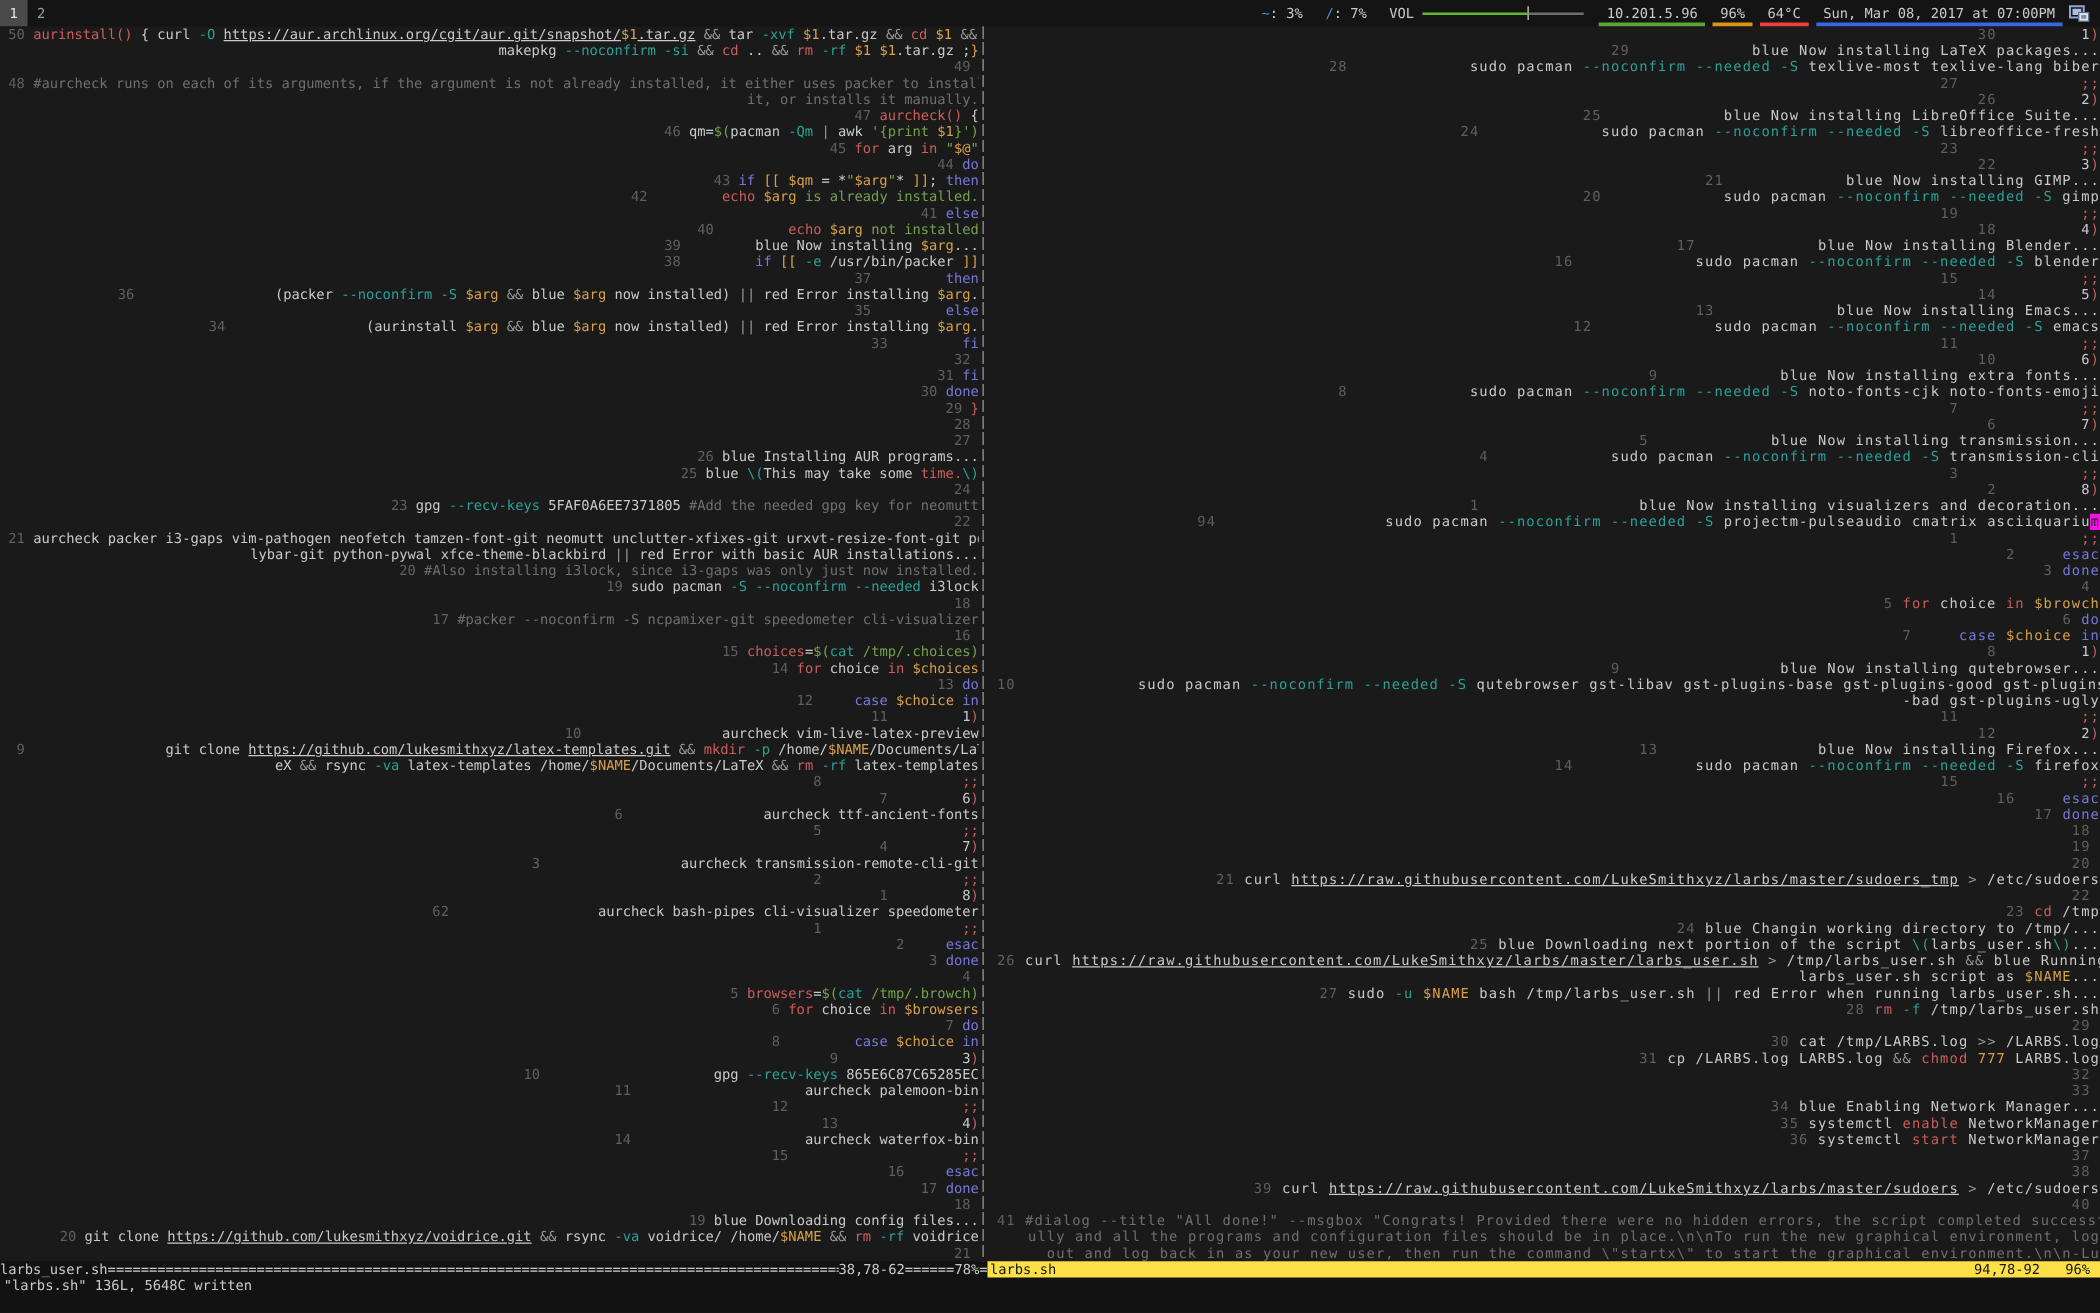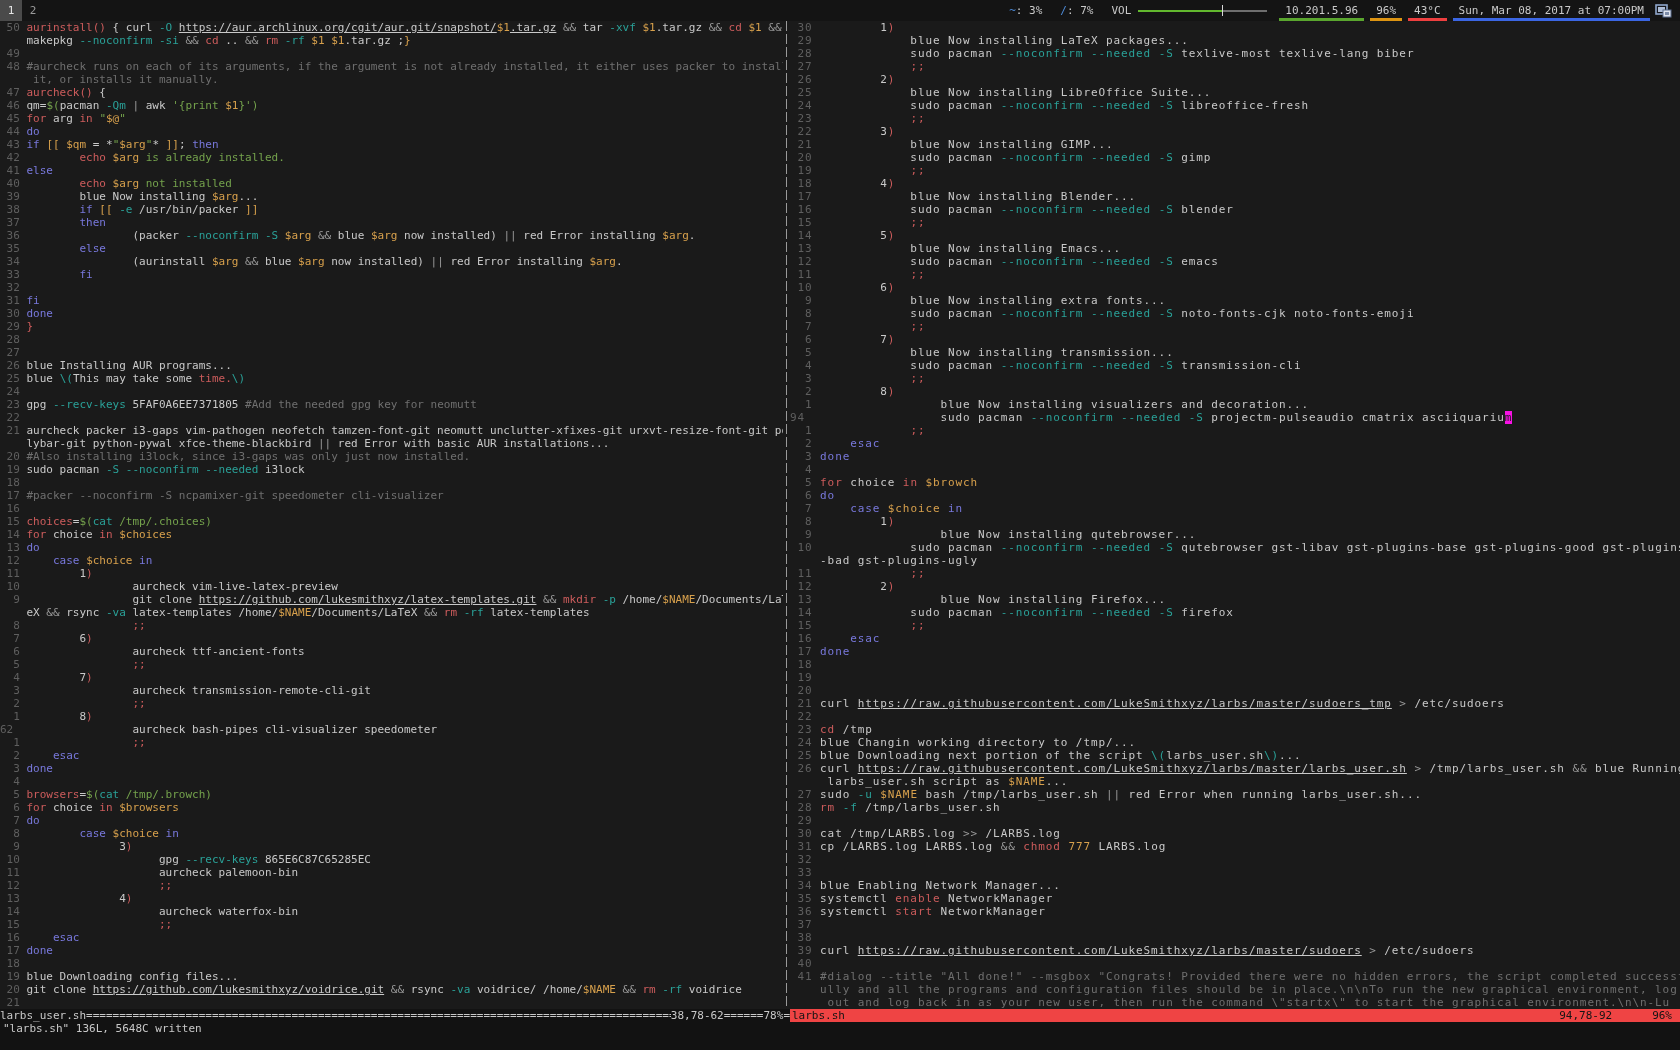--- a/index.html
+++ b/index.html
@@ -16,21 +16,21 @@
   .bar-item { position:relative; display:flex; align-items:center; padding:0 9px; white-space:pre; }
   .bar-item .ul { position:absolute; left:3px; right:3px; bottom:0; height:3px; }
   .bar-pref { color:#4d8bd8; }
   .vol-slider { display:flex; align-items:center; margin-left:7px; }
   .vol-fill { width:84px; height:2px; background:#62b82e; }
   .vol-knob { width:1px; height:11px; background:#d8d8d8; }
   .vol-rest { width:44px; height:2px; background:#6e6e6e; }
   .tray { display:flex; align-items:center; padding:0 2px; }
 
   
-  .editor { display:flex; height:988px; background:#1a1a1a; }
+  .editor { display:flex; height:988px; background:#1a1a1a;text-align:right; }
   .pane { white-space:pre; overflow:hidden; }
   .pane-left  { width:783px; }
   .vsep { width:7px; background:repeating-linear-gradient(to bottom,#9a9a9a 0 10px,transparent 10px 13px) no-repeat; background-size:1px 100%; background-position:3px 0; }
   .pane-right { flex:1; letter-spacing:0.9px; }
   .row { height:13px; line-height:13px; }
 
   .ln  { color:#5f5f5f; }
   .tx  { color:#c9c9c9; }
   .rd  { color:#cd5c5c; }
   .pu  { color:#7878dc;margin-top:12px; }
@@ -39,23 +39,23 @@
   .gr  { color:#74a24c; }
   .cm  { color:#6f6f6f; }
   .ur  { color:#c9c9c9; text-decoration:underline; }
   .op  { color:#9a9a9a; }
   .cur { background:#f711e4; color:#1a1a1a; }
 
   
   .statusrow { display:flex; height:13px; line-height:13px; white-space:pre; }
   .status-left { width:790px; display:flex; overflow:hidden; color:#c9c9c9; }
   .status-left .fill { flex:1; overflow:hidden; }
-  .status-right { flex:1; background:#ef4444; color:#141414; display:flex; padding:0 8px 0 2px; }
+  .status-right { flex:1; background:#fde047; color:#141414; display:flex; padding:0 8px 0 2px; }
   .status-right .spacer { flex:1; }
-  .status-right .ruler { margin-right:40px; }
+  .status-right .ruler { margin-right:20px; }
   .cmdline { height:13px; line-height:13px; white-space:pre; padding-left:3px; color:#c9c9c9; }
 </style>
 </head>
 <body>
 
 <div class="topbar">
   <div class="tags">
     <div class="tag sel">1</div>
     <div class="tag">2</div>
   </div>
@@ -64,21 +64,21 @@
     <div class="bar-item"><span class="bar-pref">~</span><span>: 3%</span></div>
     <div class="bar-item"><span class="bar-pref">/</span><span>: 7%</span></div>
     <div class="bar-item">
       <span>VOL</span>
       <span class="vol-slider">
         <span class="vol-fill" style="width: 84px;"></span><span class="vol-knob"></span><span class="vol-rest"></span>
       </span>
     </div>
     <div class="bar-item"><span>10.201.5.96</span><span class="ul" style="background:#5aa62e"></span></div>
     <div class="bar-item"><span>96%</span><span class="ul" style="background:#dd9412"></span></div>
-    <div class="bar-item"><span>43°C</span><span class="ul" style="background:#ee3f3f"></span></div>
+    <div class="bar-item"><span>64°C</span><span class="ul" style="background:#ee3f3f"></span></div>
     <div class="bar-item"><span>Sun, Mar 08, 2017 at 07:00PM</span><span class="ul" style="background:#3b66e3"></span></div>
     <div class="tray">
       <svg width="17" height="16" viewBox="0 0 17 16">
         <rect x="1" y="2" width="11" height="9" fill="#15171c" stroke="#8fa7cc" stroke-width="1.6"></rect>
         <rect x="3" y="4" width="7" height="5" fill="#aebdd6"></rect>
         <rect x="8" y="7" width="8" height="7" fill="#dfe4ee" stroke="#5a6c8c" stroke-width="1"></rect>
         <rect x="10" y="9" width="4" height="3" fill="#7d8ca8"></rect>
       </svg>
     </div>
   </div>

